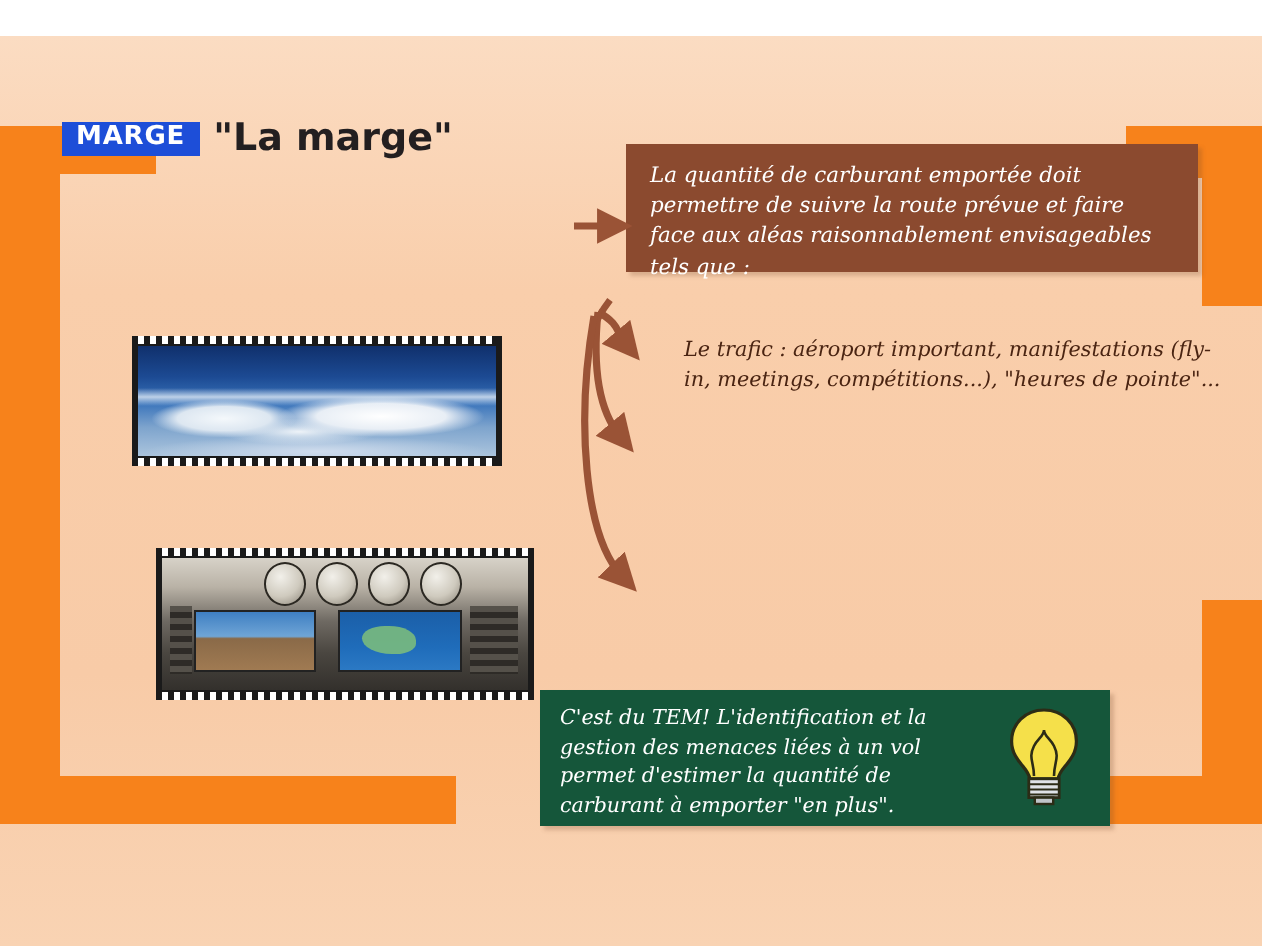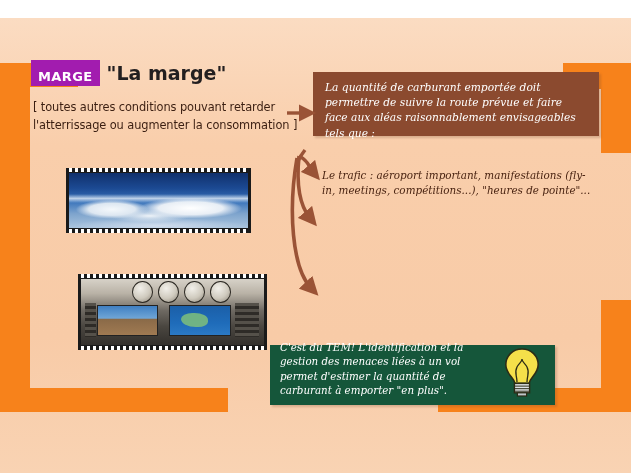--- a/index.html
+++ b/index.html
@@ -50,27 +50,27 @@
   
   .title-row {
     position: absolute;
     left: 31px;
     top: 60px;
     display: flex;
     align-items: center;
     gap: 7px;
   }
   .marge-badge {
-    background: #a21caf;
+    background: #1d4ed8;
     color: #ffffff;
     font-family: "DejaVu Sans", sans-serif;
     font-weight: bold;
     font-size: 13px;
     letter-spacing: 0.4px;
-    padding: 10px 7px 3px 7px;
+    padding: 1px 7px 3px 7px;
     line-height: 1;
   }
   .marge-title {
     color: #231f20;
     font-family: "DejaVu Sans", sans-serif;
     font-weight: bold;
     font-size: 19px;
     line-height: 1;
     white-space: nowrap;
   }
@@ -191,34 +191,34 @@
   .para {
     position: absolute;
     color: #4a2412;
     font-family: "DejaVu Serif", serif;
     font-style: italic;
     font-size: 10.4px;
     line-height: 1.44;
     left: 322px;
     width: 276px;
   }
-  .para-trafic { top: 168px; }
+  .para-trafic { top: 168px; margin-left: 20px; }
   .para-exp    { top: 207px; }
   .para-meteo  { top: 274px; }
 
   
   .green-box {
     position: absolute;
     left: 270px; top: 345px;
-    width: 285px; height: 60px;
+    width: 285px; height: 68px;
     background: #15563a;
     box-sizing: border-box;
     padding: 7px 10px;
     display: flex;
-    align-items: flex-end;
+    align-items: flex-start;
     box-shadow: 2px 2px 2px rgba(120,70,45,0.25);
   }
   .green-text {
     color: #ffffff;
     font-family: "DejaVu Serif", serif;
     font-style: italic;
     font-size: 10.3px;
     line-height: 1.42;
     flex: 1;
   }
@@ -249,21 +249,20 @@
   <div class="bracket bk-tr-h"></div>
   <div class="bracket bk-tr-v"></div>
   <div class="bracket bk-br-v"></div>
   <div class="bracket bk-br-h"></div>
 
   <div class="title-row">
     <span class="marge-badge">MARGE</span>
     <span class="marge-title">"La marge"</span>
   </div>
 
-  <div class="lead-text">[ toutes autres conditions pouvant retarder l'atterrissage ou augmenter la consommation ]</div>
 
   <div class="film film-clouds">
     <div class="film-inner">
       <div class="sky"></div>
       <div class="sky-haze"></div>
     </div>
   </div>
 
   <div class="film film-cockpit">
     <div class="film-inner">

